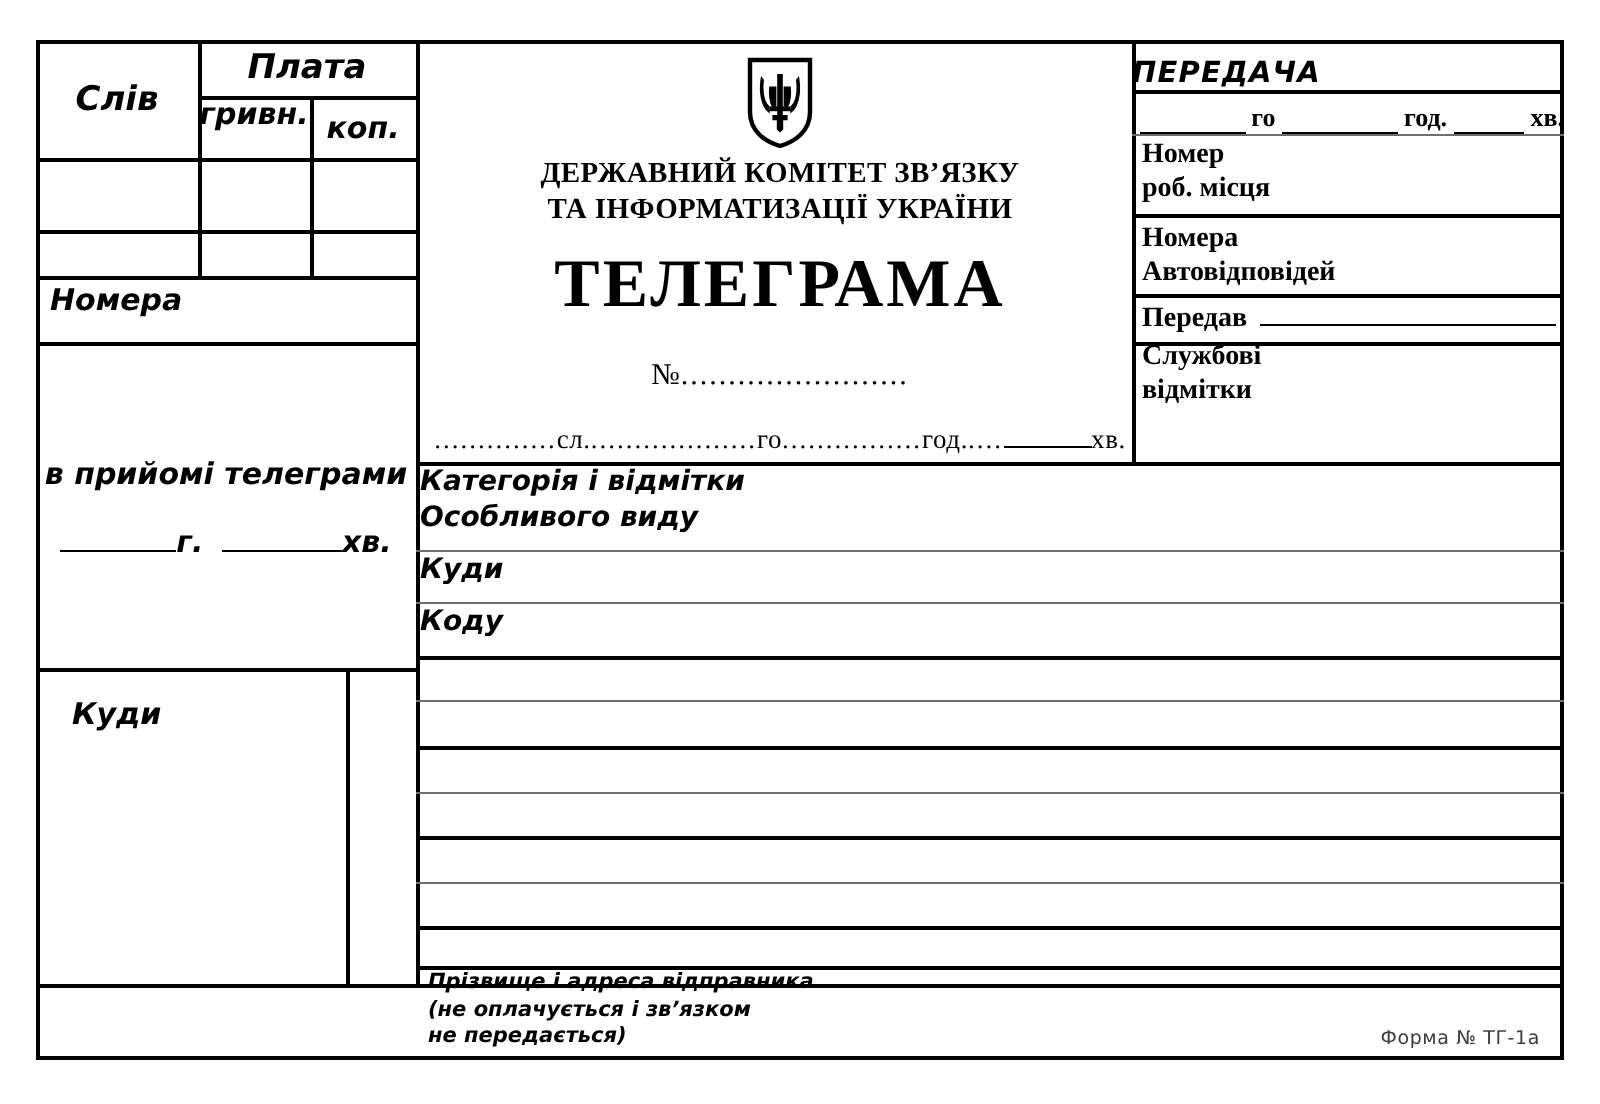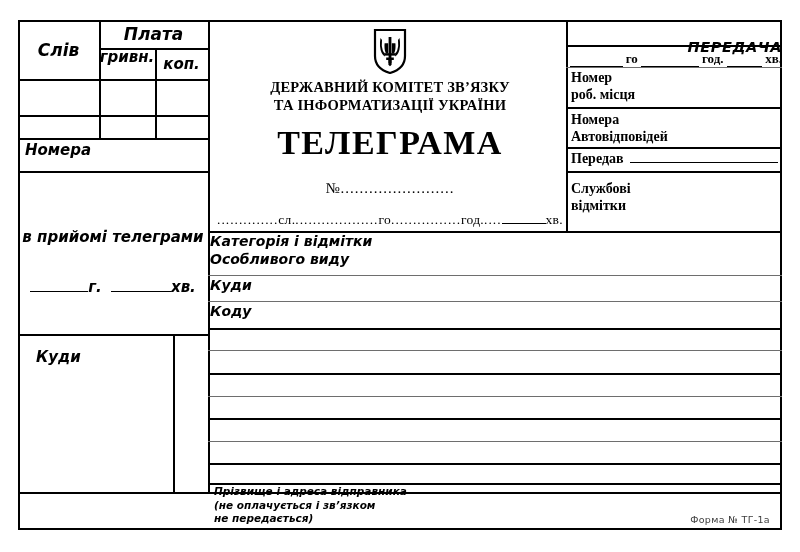--- a/index.html
+++ b/index.html
@@ -192,21 +192,21 @@
 
   <div class="cell lbl-left it" style="left:0; top:118px; width:190px; height:33px;">
     <span>Номера</span>
   </div>
   <div class="hline" style="left:0; top:151px; width:190px;"></div>
 
   <div class="cell" style="left:0; top:151px; width:190px; height:163px;">
     <div class="kvit it" style="margin-top:56px;">
       <div>в прийомі телеграми</div>
     </div>
-    <div class="kvit it" style="margin-top:30px;">
+    <div class="kvit it" style="margin-top:14px;">
       <span class="underline-blank" style="width:58px; height:13px;"></span><span>г.</span>
       <span class="underline-blank" style="width:60px; height:13px; margin-left:4px;"></span><span>хв.</span>
     </div>
   </div>
   <div class="hline" style="left:0; top:314px; width:190px;"></div>
 
   <div class="cell body-lbl" style="left:0; top:314px; width:190px; height:158px; padding-top:14px; padding-left:18px; font-size:15px;">
     <span>Куди</span>
   </div>
   <div class="hline" style="left:0; top:472px; width:764px;"></div>
@@ -278,21 +278,21 @@
 
   <div class="hline" style="left:190px; top:463px; width:574px;"></div>
   <div class="cell sender-note" style="left:190px; top:463px; width:574px; height:44px;">
     <div>Прізвище і адреса відправника</div>
     <div>(не оплачується  і зв’язком</div>
     <div>не передається)</div>
   </div>
 
   <div class="vline" style="left:548px; top:0; height:211px;"></div>
 
-  <div class="cell peredacha" style="left:548px; top:14px; width:216px; height:25px; display:flex; align-items:center; justify-content:flex-end;">
+  <div class="cell peredacha" style="left:548px; top:4px; width:216px; height:25px; display:flex; align-items:center; justify-content:flex-start;">
     <span>ПЕРЕДАЧА</span>
   </div>
   <div class="hline" style="left:548px; top:25px; width:216px;"></div>
 
   <div class="cell rt-time" style="left:548px; top:25px; width:216px; height:22px; padding-left:4px; display:flex; align-items:flex-end;">
     <span class="underline-blank" style="width:56px; height:12px;"></span>
       <span style="padding:0 3px;">го</span>
       <span class="underline-blank" style="width:62px; height:12px;"></span>
       <span style="padding:0 3px;">год.</span>
       <span class="underline-blank" style="width:38px; height:12px;"></span>
@@ -311,21 +311,21 @@
     <div>Автовідповідей</div>
   </div>
   <div class="hline" style="left:548px; top:127px; width:216px;"></div>
 
   <div class="cell rt-lbl" style="left:548px; top:127px; width:216px; height:24px; padding-top:3px; display:flex; align-items:baseline;">
     <span>Передав</span>
     <span class="underline-blank" style="flex:1; height:12px; margin-left:6px; margin-right:4px;"></span>
   </div>
   <div class="hline" style="left:548px; top:151px; width:216px;"></div>
 
-  <div class="cell rt-lbl" style="left:548px; top:151px; width:228px; height:60px; padding-top:10px;">
+  <div class="cell rt-lbl" style="left:548px; top:151px; width:228px; height:60px; ">
     <div>Службові</div>
     <div>відмітки</div>
   </div>
 
   <div class="cell" style="left:0; top:472px; width:764px; height:38px;">
     <div class="form-no" style="position:absolute; right:12px; top:22px;">Форма № ТГ-1а</div>
   </div>
 
 </div>
 

